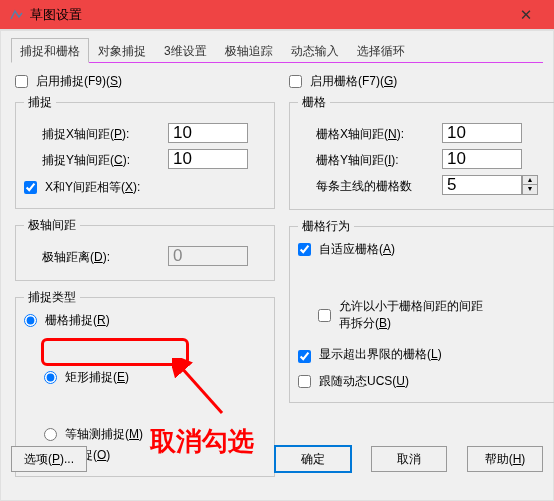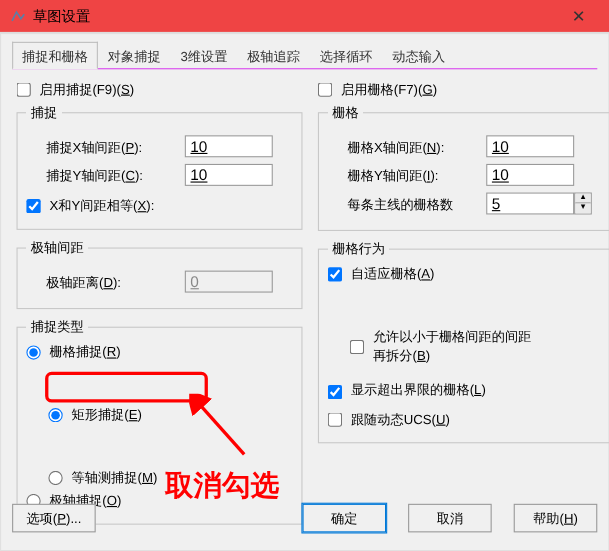--- a/index.html
+++ b/index.html
@@ -75,23 +75,22 @@
     align-items:flex-end;
     margin:6px 18px;
     gap:6px;
   }
   .form-row label { width:120px; }
   .form-row input[type=text] {
     width:80px;
     height:20px;
     border:1px solid #999;
     padding:0 4px;
-    font-size:14px;
+    font-size:17px;
     background:#fff;
-    text-decoration:underline;
   }
   .form-row input[disabled] { background:#f0f0f0; color:#888;}
   .spinner {
     display:flex;
     align-items:stretch;
   }
   .spinner input {
     width:64px; height:20px; border:1px solid #999; border-right:none;
     padding:0 4px; font-size:12px;
   }
@@ -101,21 +100,21 @@
   }
   .spinner .spin-btns div {
     width:14px; height:9px; font-size:7px; line-height:7px;
     text-align:center; background:#eaeaea; cursor:pointer;
     border-bottom:1px solid #999;
   }
   .spinner .spin-btns div:last-child{border-bottom:none;}
   .indent { margin-left:20px;margin-top:40px; }
   .button-bar {
     position:absolute;
-    bottom:16px; left:10px; right:10px;
+    bottom:28px; left:10px; right:10px;
     display:flex;
     gap:20px;
     align-items:center;
   }
   .button-bar .spacer { flex:1; }
   button.winbtn {
     min-width:76px;
     height:26px;
     background:#f0f0f0;
     border:1px solid #999;
@@ -155,22 +154,22 @@
   <span class="close">✕</span>
 </div>
 
 <div class="dialog-body">
 
   <div class="tabs">
     <div class="tab active">捕捉和栅格</div>
     <div class="tab">对象捕捉</div>
     <div class="tab">3维设置</div>
     <div class="tab">极轴追踪</div>
+    <div class="tab">动态输入</div>
     <div class="tab">选择循环</div>
-    <div class="tab">动态输入</div>
   </div>
 
   <div class="content">
 
     <div class="col">
       <div class="ck-row">
         <input type="checkbox" style="">
         <label><span>启用捕捉(F9)(</span><span class="u">S</span><span>)</span></label>
       </div>
       <fieldset>

